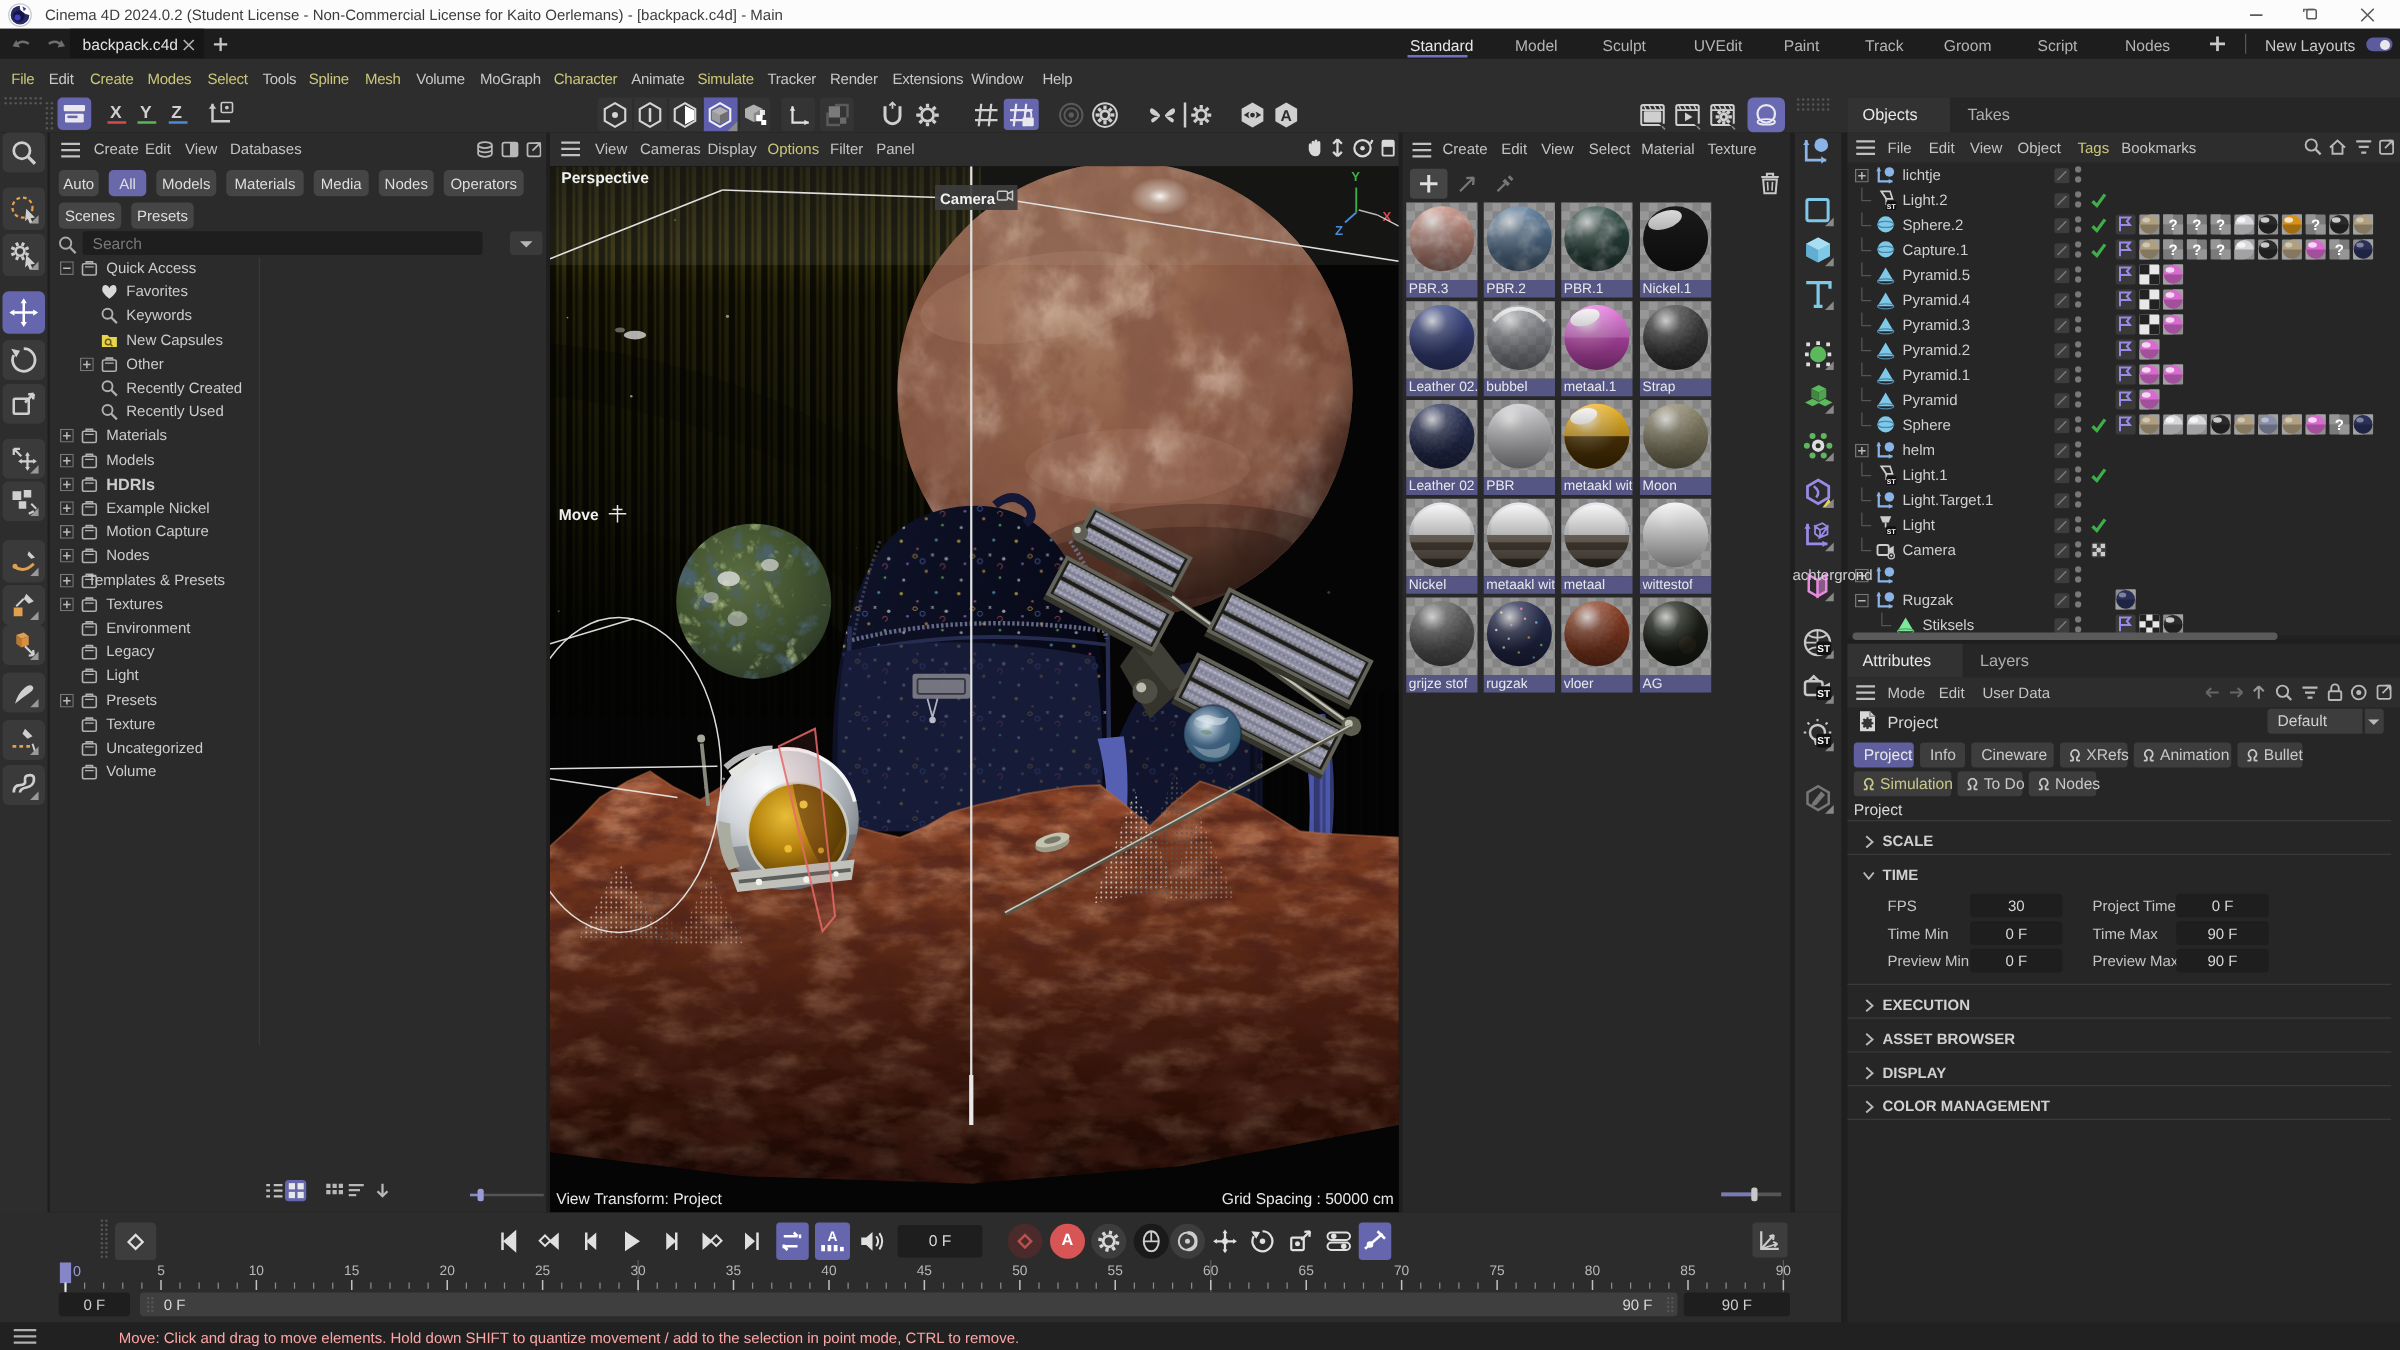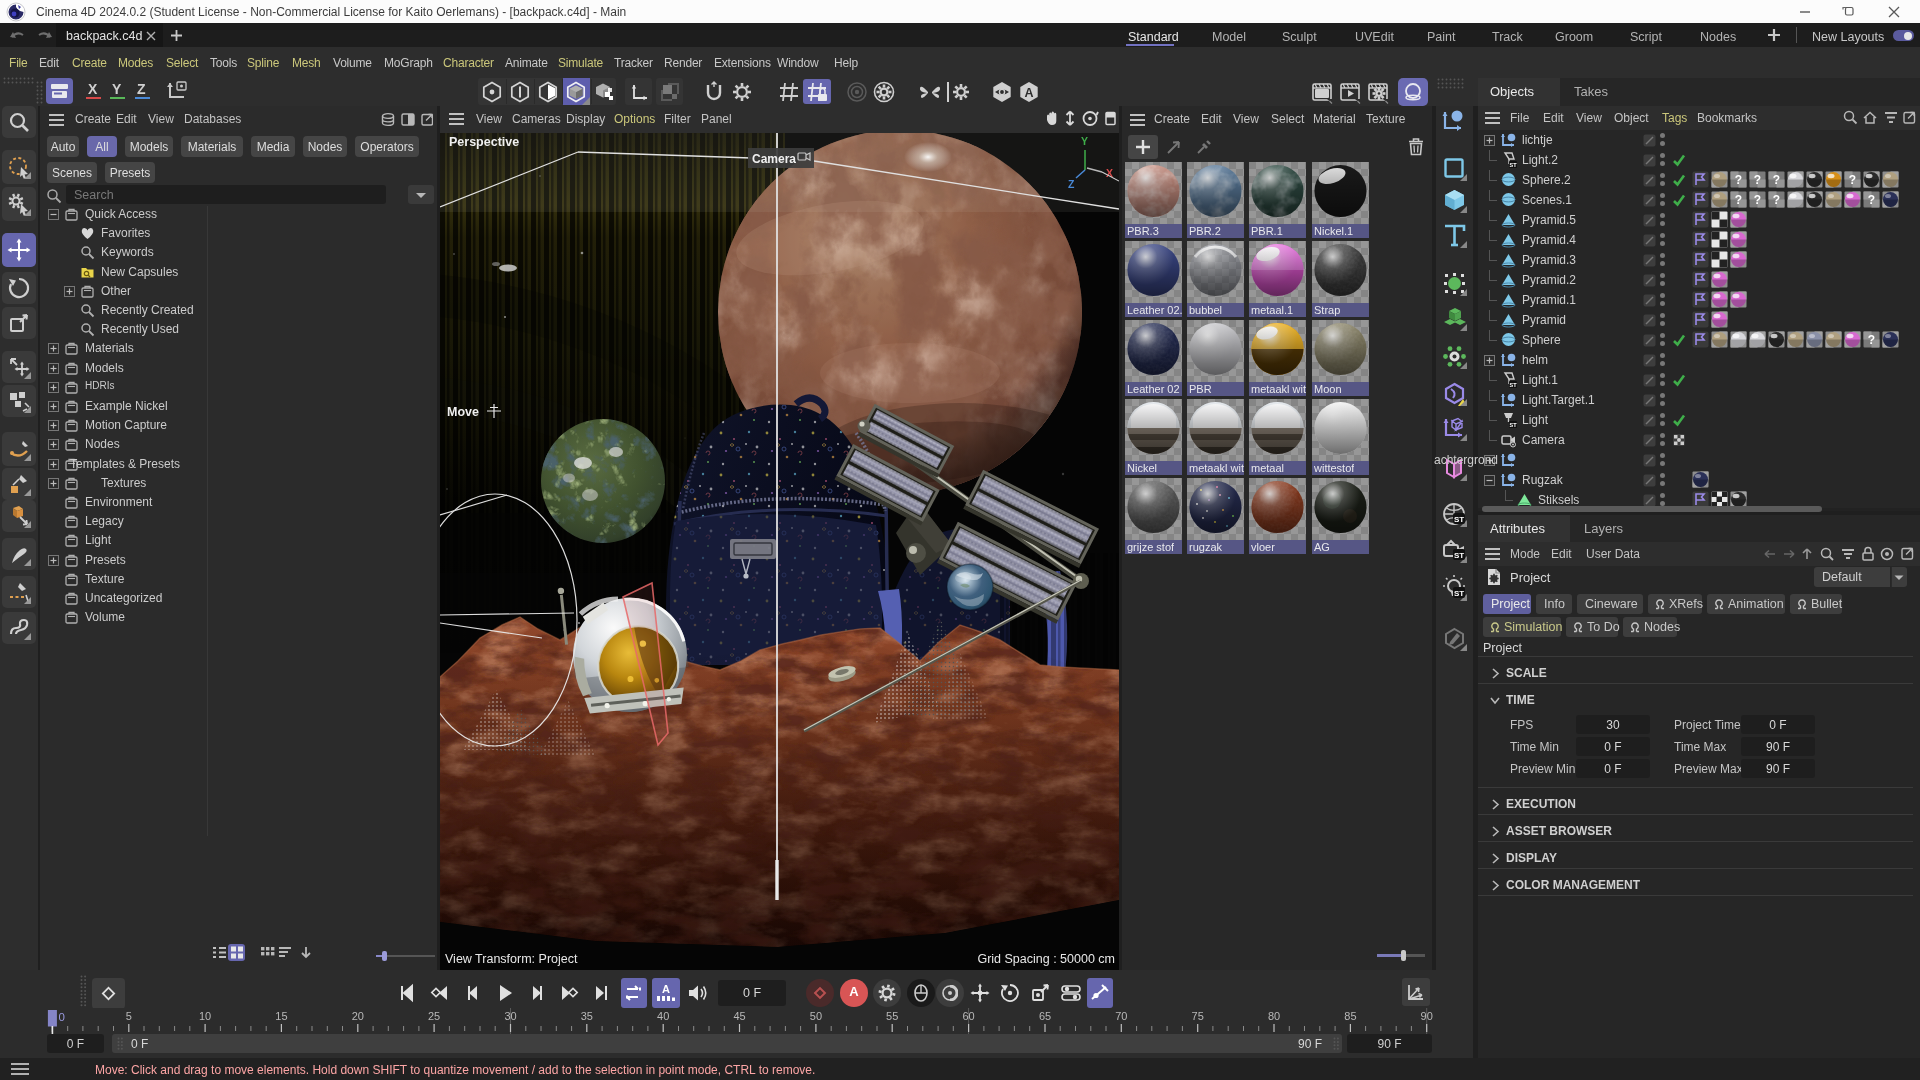--- a/index.html
+++ b/index.html
@@ -341,21 +341,21 @@
     <path d="M5 4 L5 2.5 L10 2.5 L10 4" fill="none" stroke="#b0b0b0" stroke-width="1.3"></path>
     <path d="M4 6.5 L11 6.5" stroke="#b0b0b0" stroke-width="1.1"></path>
   </svg><div class="txt" style="left:85px;top:360.6px;font-size:12px;color:#cccccc;">Models</div><svg class="abs" style="left:48px;top:381.79999999999995px" width="11" height="11" viewBox="0 0 11 11">
     <rect x="0.5" y="0.5" width="10" height="10" fill="#2b2b2b" stroke="#777"></rect>
     <path d="M2.5 5.5 L8.5 5.5" stroke="#bbb" stroke-width="1.2"></path>
     <path d="M5.5 2.5 L5.5 8.5" stroke="#bbb" stroke-width="1.2"></path>
   </svg><svg class="abs" style="left:64px;top:379.79999999999995px" width="15" height="15" viewBox="0 0 15 15">
     <rect x="2" y="4" width="11" height="9" rx="1.2" fill="none" stroke="#b0b0b0" stroke-width="1.3"></rect>
     <path d="M5 4 L5 2.5 L10 2.5 L10 4" fill="none" stroke="#b0b0b0" stroke-width="1.3"></path>
     <path d="M4 6.5 L11 6.5" stroke="#b0b0b0" stroke-width="1.1"></path>
-  </svg><div class="txt" style="left:85px;top:379.79999999999995px;font-size:10px;color:#cccccc;">HDRIs</div><svg class="abs" style="left:48px;top:401.0px" width="11" height="11" viewBox="0 0 11 11">
+  </svg><div class="txt" style="left:85px;top:379.79999999999995px;font-size:13px;color:#cccccc;font-weight:bold;">HDRIs</div><svg class="abs" style="left:48px;top:401.0px" width="11" height="11" viewBox="0 0 11 11">
     <rect x="0.5" y="0.5" width="10" height="10" fill="#2b2b2b" stroke="#777"></rect>
     <path d="M2.5 5.5 L8.5 5.5" stroke="#bbb" stroke-width="1.2"></path>
     <path d="M5.5 2.5 L5.5 8.5" stroke="#bbb" stroke-width="1.2"></path>
   </svg><svg class="abs" style="left:64px;top:399.0px" width="15" height="15" viewBox="0 0 15 15">
     <rect x="2" y="4" width="11" height="9" rx="1.2" fill="none" stroke="#b0b0b0" stroke-width="1.3"></rect>
     <path d="M5 4 L5 2.5 L10 2.5 L10 4" fill="none" stroke="#b0b0b0" stroke-width="1.3"></path>
     <path d="M4 6.5 L11 6.5" stroke="#b0b0b0" stroke-width="1.1"></path>
   </svg><div class="txt" style="left:85px;top:399.0px;font-size:12px;color:#cccccc;">Example Nickel</div><svg class="abs" style="left:48px;top:420.2px" width="11" height="11" viewBox="0 0 11 11">
     <rect x="0.5" y="0.5" width="10" height="10" fill="#2b2b2b" stroke="#777"></rect>
     <path d="M2.5 5.5 L8.5 5.5" stroke="#bbb" stroke-width="1.2"></path>
@@ -381,21 +381,21 @@
     <path d="M5 4 L5 2.5 L10 2.5 L10 4" fill="none" stroke="#b0b0b0" stroke-width="1.3"></path>
     <path d="M4 6.5 L11 6.5" stroke="#b0b0b0" stroke-width="1.1"></path>
   </svg><div class="txt" style="left:70px;top:456.6px;font-size:12px;color:#cccccc;">Templates &amp; Presets</div><svg class="abs" style="left:48px;top:477.8px" width="11" height="11" viewBox="0 0 11 11">
     <rect x="0.5" y="0.5" width="10" height="10" fill="#2b2b2b" stroke="#777"></rect>
     <path d="M2.5 5.5 L8.5 5.5" stroke="#bbb" stroke-width="1.2"></path>
     <path d="M5.5 2.5 L5.5 8.5" stroke="#bbb" stroke-width="1.2"></path>
   </svg><svg class="abs" style="left:64px;top:475.8px" width="15" height="15" viewBox="0 0 15 15">
     <rect x="2" y="4" width="11" height="9" rx="1.2" fill="none" stroke="#b0b0b0" stroke-width="1.3"></rect>
     <path d="M5 4 L5 2.5 L10 2.5 L10 4" fill="none" stroke="#b0b0b0" stroke-width="1.3"></path>
     <path d="M4 6.5 L11 6.5" stroke="#b0b0b0" stroke-width="1.1"></path>
-  </svg><div class="txt" style="left:85px;top:475.8px;font-size:12px;color:#cccccc;margin-left:16px;">Textures</div><svg class="abs" style="left:64px;top:495.0px" width="15" height="15" viewBox="0 0 15 15">
+  </svg><div class="txt" style="left:85px;top:475.8px;font-size:12px;color:#cccccc;">Textures</div><svg class="abs" style="left:64px;top:495.0px" width="15" height="15" viewBox="0 0 15 15">
     <rect x="2" y="4" width="11" height="9" rx="1.2" fill="none" stroke="#b0b0b0" stroke-width="1.3"></rect>
     <path d="M5 4 L5 2.5 L10 2.5 L10 4" fill="none" stroke="#b0b0b0" stroke-width="1.3"></path>
     <path d="M4 6.5 L11 6.5" stroke="#b0b0b0" stroke-width="1.1"></path>
   </svg><div class="txt" style="left:85px;top:495.0px;font-size:12px;color:#cccccc;">Environment</div><svg class="abs" style="left:64px;top:514.2px" width="15" height="15" viewBox="0 0 15 15">
     <rect x="2" y="4" width="11" height="9" rx="1.2" fill="none" stroke="#b0b0b0" stroke-width="1.3"></rect>
     <path d="M5 4 L5 2.5 L10 2.5 L10 4" fill="none" stroke="#b0b0b0" stroke-width="1.3"></path>
     <path d="M4 6.5 L11 6.5" stroke="#b0b0b0" stroke-width="1.1"></path>
   </svg><div class="txt" style="left:85px;top:514.2px;font-size:12px;color:#cccccc;">Legacy</div><svg class="abs" style="left:64px;top:533.4px" width="15" height="15" viewBox="0 0 15 15">
     <rect x="2" y="4" width="11" height="9" rx="1.2" fill="none" stroke="#b0b0b0" stroke-width="1.3"></rect>
     <path d="M5 4 L5 2.5 L10 2.5 L10 4" fill="none" stroke="#b0b0b0" stroke-width="1.3"></path>
@@ -1181,21 +1181,21 @@
   </svg><svg class="abs" style="left:1882px;top:171px" width="17" height="17" viewBox="0 0 17 17">
     <rect x="0.5" y="0.5" width="16" height="16" rx="1" fill="#8e8e8e"></rect>
     <rect x="8.5" y="0.5" width="8" height="8" fill="#a2a2a2"></rect>
     <rect x="0.5" y="8.5" width="8" height="8" fill="#a2a2a2"></rect>
     <circle cx="8.5" cy="8.5" r="7.5" fill="#b0a080"></circle>
     <ellipse cx="6" cy="5" rx="3" ry="2" fill="#fff" opacity="0.4"></ellipse>
     <path d="M1 8.5 A7.5 7.5 0 0 0 16 8.5 Z" fill="#000" opacity="0.25"></path>
   </svg><div class="abs" style="left:1489px;top:190px;width:1px;height:10px;background:#555;"></div><div class="abs" style="left:1489px;top:200px;width:8px;height:1px;background:#555;"></div><svg class="abs" style="left:1500px;top:191px" width="18" height="18" viewBox="0 0 18 18">
     <circle cx="8.5" cy="8.5" r="6.5" fill="#7ec8e8"></circle>
     <ellipse cx="8.5" cy="8.5" rx="6.5" ry="2.4" fill="none" stroke="#4a87aa" stroke-width="1"></ellipse>
-  </svg><div class="txt" style="left:1522px;top:193px;font-size:12px;color:#cfcfcf;">Scenes.1</div><svg class="abs" style="left:1643px;top:194px" width="13" height="13" viewBox="0 0 13 13">
+  </svg><div class="txt" style="left:1522px;top:193px;font-size:12px;color:#cfcfcf;">Capture.1</div><svg class="abs" style="left:1643px;top:194px" width="13" height="13" viewBox="0 0 13 13">
     <rect x="0.5" y="0.5" width="12" height="12" rx="2" fill="#3d3d3d"></rect>
     <path d="M3 10 L10 3" stroke="#777" stroke-width="1.4"></path>
   </svg><div class="abs" style="left:1660px;top:193px;width:5px;height:5px;border-radius:2.5px;background:#787878;"></div><div class="abs" style="left:1660px;top:201px;width:5px;height:5px;border-radius:2.5px;background:#787878;"></div><svg class="abs" style="left:1672px;top:193px" width="14" height="14" viewBox="0 0 14 14">
     <path d="M2 8 L5.5 11.5 L12 2.5" fill="none" stroke="#3fae4a" stroke-width="2.6"></path>
   </svg><svg class="abs" style="left:1692px;top:191px" width="17" height="17" viewBox="0 0 17 17">
     <rect x="0.5" y="0.5" width="16" height="16" rx="2" fill="#3a3a3a"></rect>
     <path d="M4 14 L4 3 L12 3 L9.5 6 L12 9 L4 9" fill="none" stroke="#9a8ae8" stroke-width="1.6"></path>
   </svg><svg class="abs" style="left:1711px;top:191px" width="17" height="17" viewBox="0 0 17 17">
     <rect x="0.5" y="0.5" width="16" height="16" rx="1" fill="#8e8e8e"></rect>
     <rect x="8.5" y="0.5" width="8" height="8" fill="#a2a2a2"></rect>

